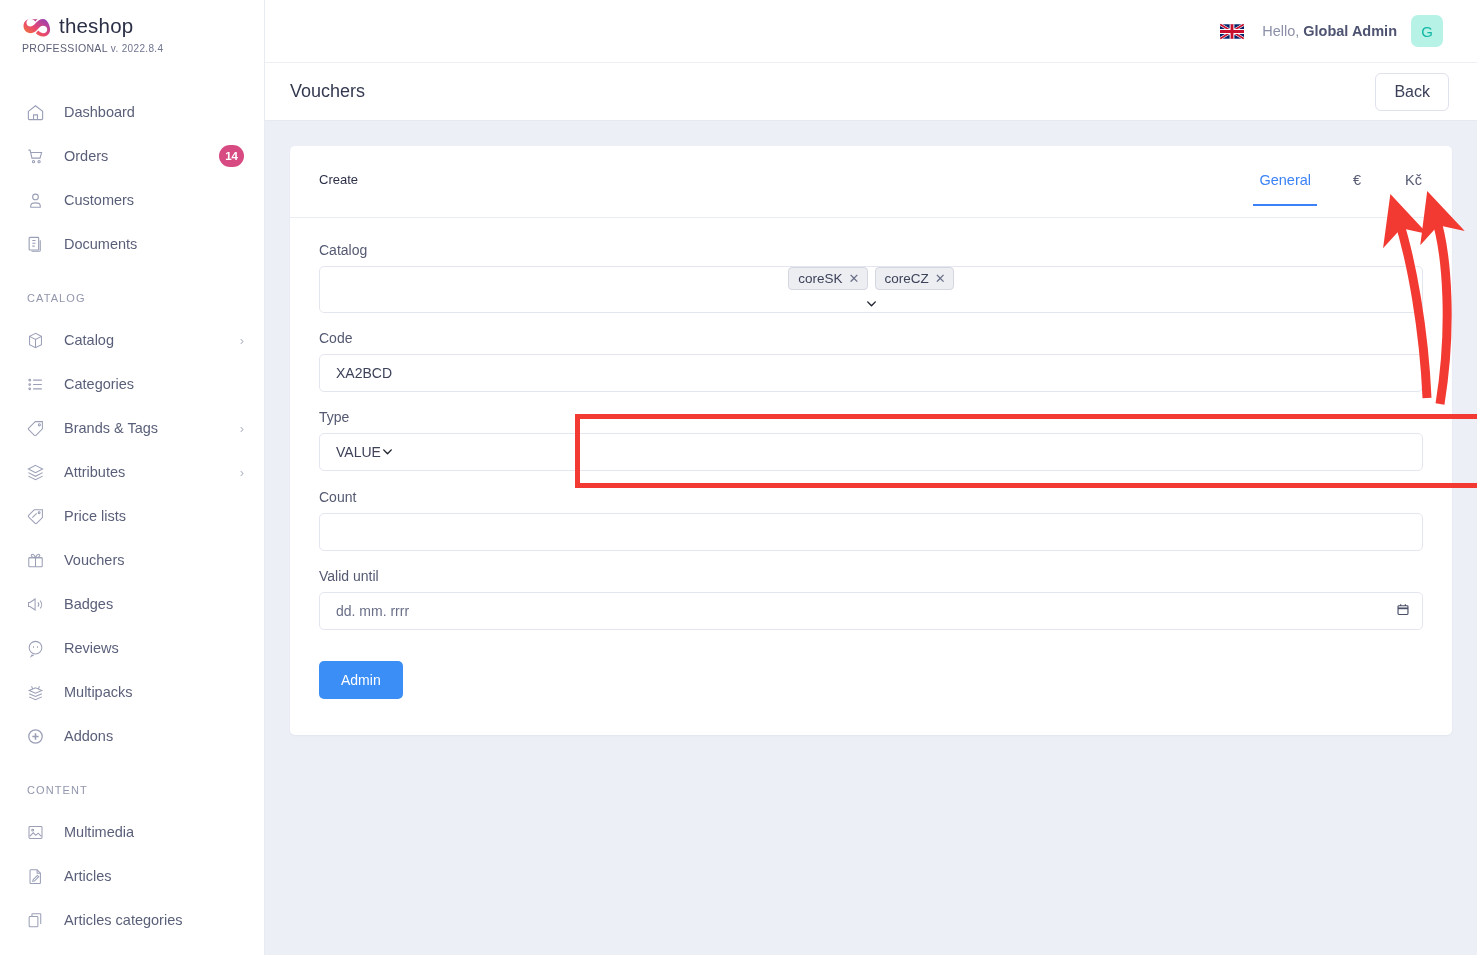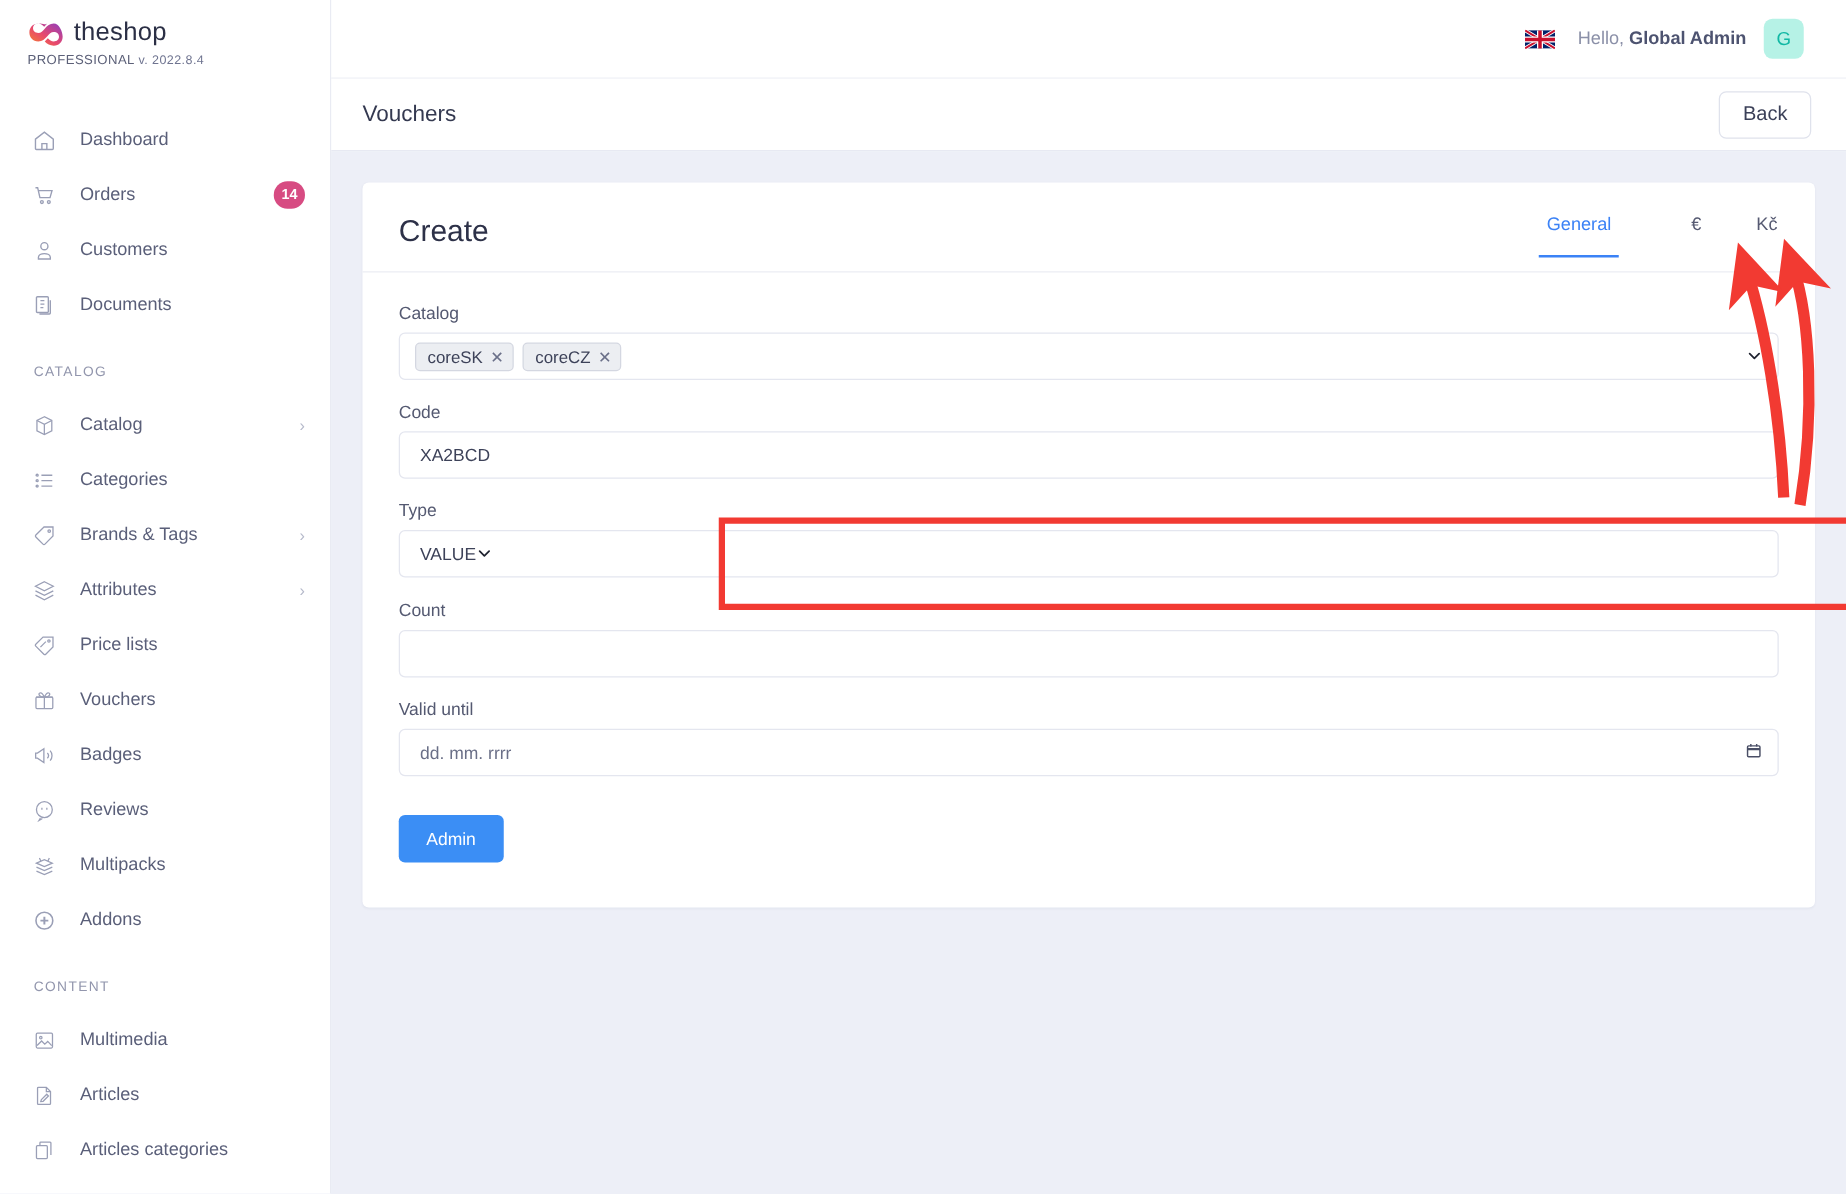--- a/index.html
+++ b/index.html
@@ -94,27 +94,27 @@
 
   .card {
     background: #fff; border-radius: 5px; box-shadow: 0 1px 2px rgba(40,50,90,.05);
     width: 1162px;
   }
   .card-head {
     display: flex; align-items: flex-start; justify-content: space-between;
     padding: 26px 28px 0 29px; border-bottom: 1px solid #ebedf4;
     height: 72px; position: relative;
   }
-  .card-title { font-size: 24px; color: #2d3148; font-weight: 400; }
+  .card-title { font-size: 13px; color: #2d3148; font-weight: 400; }
   .tabs { display: flex; align-items: flex-start; gap: 0; position: relative; }
   .tab {
     font-size: 14.5px; padding: 0 2px 18px 2px; cursor: pointer;
     color: #57596e; position: relative;
   }
-  .tab.general { color: #3b82f6; margin-right: 60px; }
+  .tab.general { color: #3b82f6; margin-right: 38px; }
   .tab.general::after {
     content: ""; position: absolute; left: -4px; right: -4px; bottom: 0;
     height: 2.5px; background: #3b82f6;
   }
   .tab.cur { color: #565a72; }
   .tab.cur + .tab.cur { margin-left: 40px; }
 
   .form { padding: 24px 28px 36px 29px; }
   .field { margin-bottom: 17px; position: relative; }
   .field.type-field { margin-bottom: 18px; }
@@ -130,20 +130,21 @@
   .control.select { justify-content: flex-start; cursor: pointer; }
   .control input {
     border: 0; outline: 0; width: 100%; font-size: 14px; color: #3d4259;
     font-family: "Liberation Sans", sans-serif; background: transparent;
   }
   .control input::placeholder { color: #6a6f87; }
   .tagbox {
     width: 1104px; min-height: 38px; border: 1px solid #e4e6ef; border-radius: 5px;
     display: flex; align-items: center; padding: 0 12px; gap: 7px;
     justify-content: space-between;
+    flex-direction: column;
   }
   .tags { display: flex; gap: 7px; align-items: center; }
   .tag {
     background: #eceef2; border: 1px solid #d4d7e1; border-radius: 4px;
     font-size: 13.5px; color: #3d4259; padding: 3px 7px 3px 9px;
     display: flex; align-items: center; gap: 6px; cursor: default;
   }
   .tag .x { color: #6b7089; font-size: 13px; cursor: pointer; line-height: 1; }
   .chev { color: #1f2330; font-size: 13px; line-height: 1; }
   .cal-ico { color: #4a4f66; }

